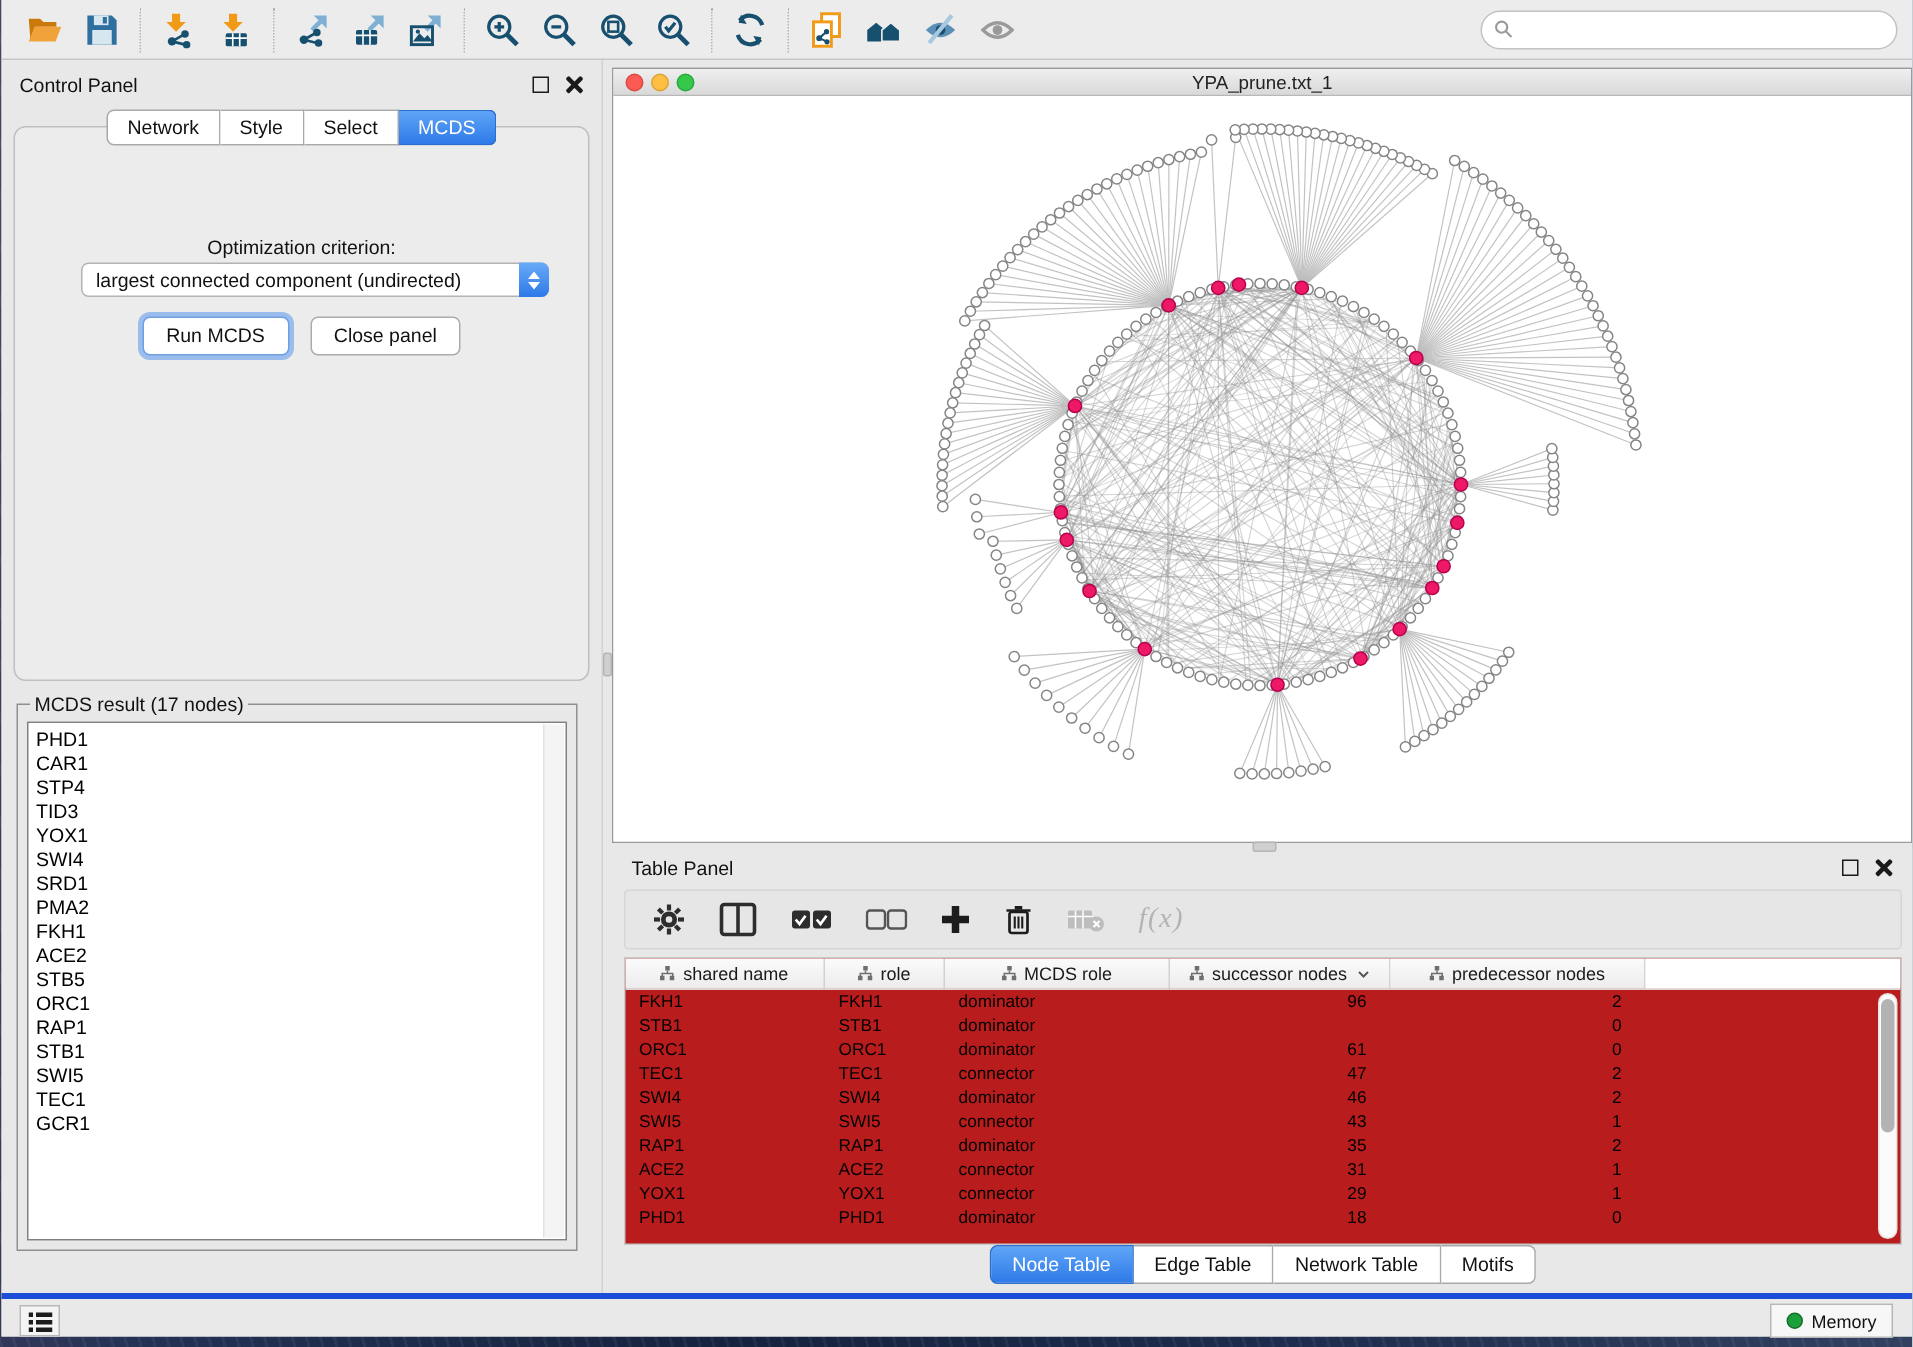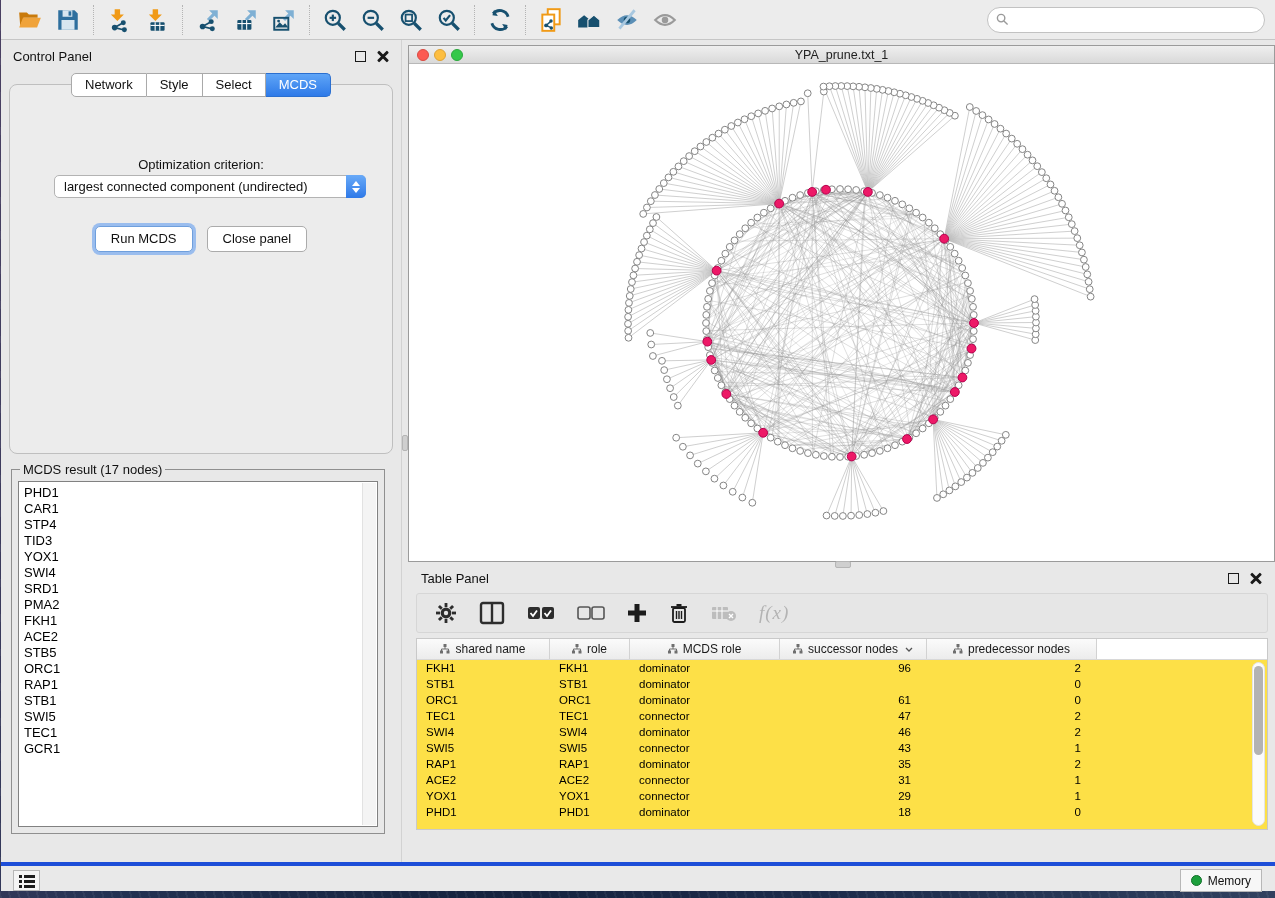--- a/index.html
+++ b/index.html
@@ -43,21 +43,21 @@
   .cp-body { position:absolute; left:8px; top:44px; width:384px; height:370px; background:#ececec;
     border:1px solid #bfbfbf; border-radius:8px; }
   .opt-label { position:absolute; top:72px; width:100%; text-align:center; font-size:13px; color:#111; }
   .dropdown { position:absolute; left:44px; top:90px; width:312px; height:23px; background:#fff;
     border:1px solid #b3b3b3; border-radius:5px; display:flex; align-items:center; }
   .dropdown .dd-text { flex:1; font-size:13px; padding-left:9px; color:#111; white-space:nowrap; }
   .dd-stepper { width:20px; height:23px; margin-right:-1px; border-radius:0 5px 5px 0;
     background:linear-gradient(#69aaf8,#2e79e8); display:flex; flex-direction:column; align-items:center; justify-content:center; gap:2px; }
   .dd-up { width:0;height:0;border-left:4px solid transparent;border-right:4px solid transparent;border-bottom:5px solid #fff; }
   .dd-down { width:0;height:0;border-left:4px solid transparent;border-right:4px solid transparent;border-top:5px solid #fff; }
-  .btn-row { position:absolute; top:141px; width:100%; display:flex; justify-content:center; gap:14px; }
+  .btn-row { position:absolute; top:126px; width:100%; display:flex; justify-content:center; gap:14px; }
   .aq-btn { background:#fff; border:1px solid #ababab; border-radius:5px; font-size:13px; color:#111;
     padding:4px 15px 5px; font-family:"Liberation Sans",sans-serif; }
   .aq-btn.focused { box-shadow:0 0 0 3px rgba(110,165,240,.65); border-color:#6f9fdc; }
 
   .mcds-fieldset { position:absolute; left:10px; top:422px; width:374px; height:372px;
     border:1px solid #8f8f8f; background:#e8e8e8; padding:4px 6px 6px; }
   .mcds-fieldset legend { font-size:13px; color:#111; padding:0 3px; margin-left:2px; }
   .mcds-list { position:relative; width:100%; height:100%; background:#fff; border:1px solid #818181; overflow:hidden;
     padding:3px 0 0 5px; }
   .mcds-item { font-size:13px; line-height:16px; color:#000; }
@@ -79,21 +79,21 @@
 
   
   .table-panel { position:absolute; left:407px; top:565px; width:868px; height:297px; background:#e8e8e8; }
   .tp-titlebar { position:absolute; top:3px; left:0; width:100%; height:20px; font-size:13px; color:#111;
     display:flex; align-items:center; padding:0 14px 0 13px; }
   .tp-toolbar { position:absolute; left:8px; top:28px; width:852px; height:40px; background:#e6e6e6;
     border:1px solid #d6d6d6; border-radius:3px; display:flex; align-items:center; gap:22px; padding-left:18px; }
   .tpi { display:flex; align-items:center; justify-content:center; height:28px; }
   .fx { font-family:"Liberation Serif",serif; font-style:italic; font-size:19px; color:#b3b3b3; letter-spacing:1px; }
 
-  .node-table { position:absolute; left:8px; top:73px; width:852px; height:192px; background:#fde047; border:1px solid #c9c9c9; overflow:hidden; }
+  .node-table { position:absolute; left:8px; top:73px; width:852px; height:192px; background:#b91c1c; border:1px solid #c9c9c9; overflow:hidden; }
   .nt-header { display:flex; height:21px; border-bottom:1px solid #d8d8d8; background:linear-gradient(#fbfbfb,#ececec); }
   .nt-hcell { display:flex; align-items:center; justify-content:center; gap:5px; font-size:12px; color:#1a1a1a;
     border-right:1px solid #d2d2d2; background:linear-gradient(#fbfbfb,#ececec); }
   .nt-hfill { flex:1; background:#fff; }
   .chev { width:8px; height:5px; margin-left:2px; }
   .nt-body { position:relative; }
   .nt-row { display:flex; height:16px; }
   .nt-cell { font-size:11.5px; color:#000; line-height:16px; white-space:nowrap; overflow:hidden; }
   .nt-cell.txt { padding-left:9px; text-align:left; }
   .nt-cell.num { padding-right:16px; text-align:right; }
@@ -1367,20 +1367,26 @@
               <div class="nt-cell txt" style="width: 150px;">dominator</div>
               <div class="nt-cell num" style="width: 147px;">18</div>
               <div class="nt-cell num" style="width: 170px;">0</div>
             </div>
           </div>
       <div class="nt-scroll">
         <div class="nt-thumb"></div>
       </div>
     </div>
 
+    <div class="seg tp-tabs" id="tp-tabs">
+          <div class="seg-btn active">Node Table</div>
+          <div class="seg-btn">Edge Table</div>
+          <div class="seg-btn">Network Table</div>
+          <div class="seg-btn">Motifs</div>
+        </div>
   </div>
 
   <div class="status-bar">
     <div class="list-btn">
       <svg width="16" height="14" viewBox="0 0 16 14">
         <g fill="#1c1c1c">
               <rect x="0" y="1" width="3" height="3"></rect>
               <rect x="5" y="1" width="11" height="3"></rect>
               <rect x="0" y="6" width="3" height="3"></rect>
               <rect x="5" y="6" width="11" height="3"></rect>

